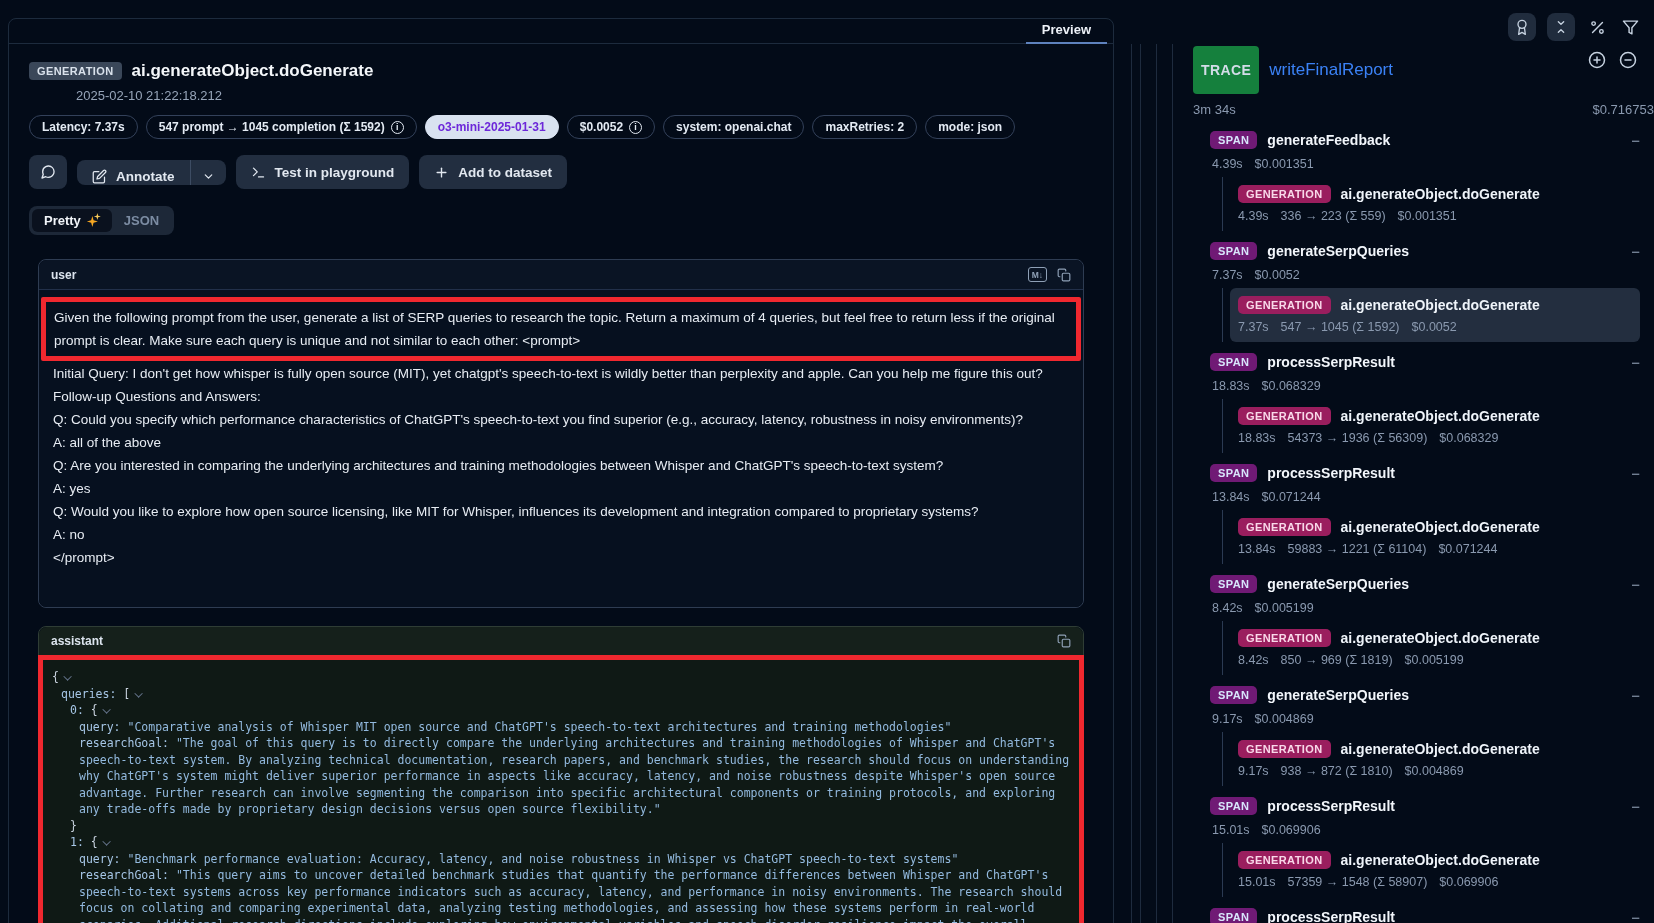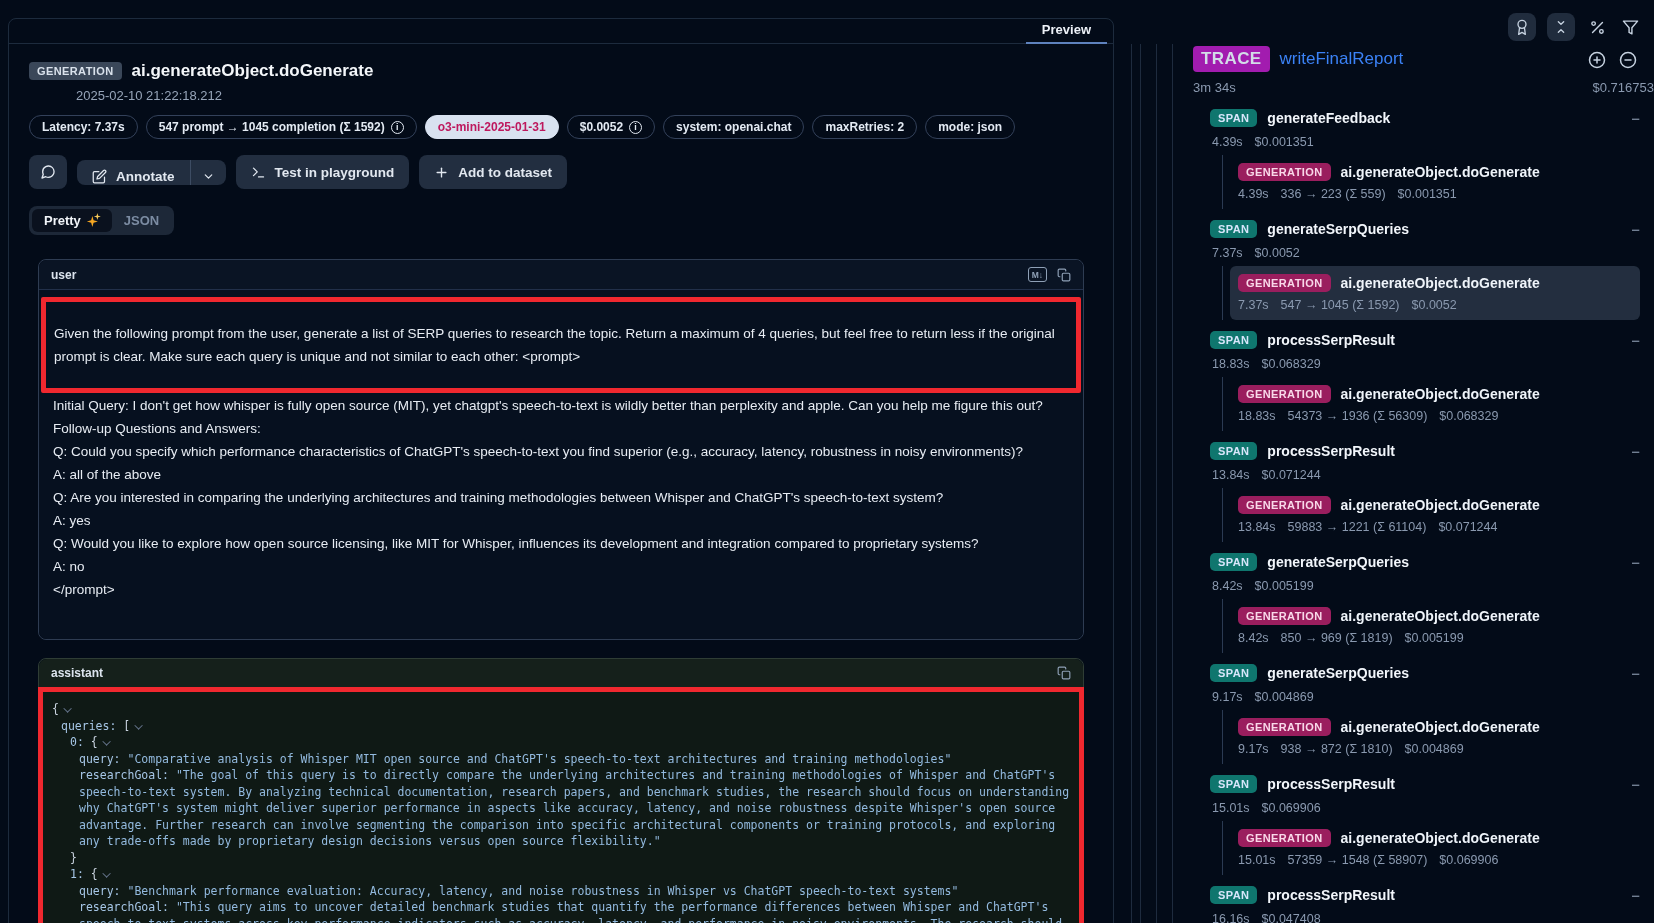--- a/index.html
+++ b/index.html
@@ -34,21 +34,21 @@
   }
   .gen-title{ font-size:17px; font-weight:700; color:#F4F7FA; }
   .timestamp{ margin-top:7px; font-size:13px; color:#97A5B9;margin-left:47px; }
 
   .pills{ margin-top:12px; display:flex; flex-wrap:wrap; gap:8px; align-items:center; }
   .pill{
     display:inline-flex; align-items:center; gap:6px;
     border:1px solid #33415A; border-radius:999px; padding:4px 12px;
     font-size:12px; font-weight:700; color:#E3EAF3; white-space:nowrap;
   }
-  .pill.filled{ background:#D9E2F0; color:#be185d; border-color:#D9E2F0; }
+  .pill.filled{ background:#D9E2F0; color:#6d28d9; border-color:#D9E2F0; }
   .info-i{
     width:13px; height:13px; border:1.4px solid currentColor; border-radius:50%;
     display:inline-flex; align-items:center; justify-content:center;
     font-size:9px; font-weight:700; line-height:1;
   }
   .info-i::before{ content:"i"; }
 
   .actions{ margin-top:16px; display:flex; gap:10px; align-items:center; }
   .btn{
     background:#222E40; border:none; color:#E2E8F0; height:34px;
@@ -83,21 +83,21 @@
   .msg-head .spacer-flex{ flex:1; }
   .head-icons{ display:flex; align-items:center; gap:10px; color:#8FA0B6; }
   .md-icon{ border:1.3px solid #8FA0B6; border-radius:3px; height:15px; padding:0 3px;
     display:inline-flex; align-items:center; font-size:8.5px; font-weight:700; cursor:pointer;}
   .md-icon::before{ content:"M↓"; }
   .icon-btn{ cursor:pointer; display:inline-flex; color:#8FA0B6; background:none; border:none; padding:0;}
   .msg-body{ background:#06101F; padding:12px 14px 16px; font-size:13.5px; line-height:23px; color:#E7ECF3; border-radius:0 0 8px 8px; }
 
   .redbox{
     border:5px solid #F0282F; border-radius:2px;
-    margin:-5px -12px 1px; padding:20px 8px;
+    margin:-5px -12px 1px; padding:4px 8px;
   }
   .uline{ min-height:23px; }
   .blank-line{ height:22px; }
 
   
   .msg.assistant{ border-color:#2F3D35; }
   .msg.assistant .msg-head{ background:#15201B; border-bottom-color:#273730; }
   .msg.assistant .msg-body{ background:#0F1915; padding:0; }
   .redbox-json{
     border:5px solid #F0282F; margin:-1px; padding:9px 9px 6px;
@@ -111,29 +111,29 @@
   
   .sidebar{ position:absolute; left:1125px; top:0; width:529px; height:923px; }
   .vline{ position:absolute; top:44px; bottom:-1px; width:1px; background:#1E2B3E; }
   .top-icons{ position:absolute; top:13px; right:13px; display:flex; gap:11px; align-items:center; color:#C6D2E0; }
   .sq-btn{ width:28px; height:28px; background:#202C3D; border:none; border-radius:8px; display:flex; align-items:center; justify-content:center; color:#C6D2E0; cursor:pointer; }
   .plain-ic{ background:none; border:none; color:#C6D2E0; cursor:pointer; padding:0; width:22px; height:22px; display:flex; align-items:center; justify-content:center;}
   .zoom-icons{ position:absolute; top:49px; right:15px; display:flex; gap:9px; color:#AEBBCC; }
 
   .trace-head{ padding:46px 0 0 68px; }
   .trace-row{ display:flex; align-items:center; gap:10px; cursor:pointer; }
-  .trace-badge{ background:#a21caf; color:#D3DCE8; font-size:17px; font-weight:700; letter-spacing:.4px; padding:3px 8px; border-radius:4px; }
+  .trace-badge{ background:#15803d; color:#D3DCE8; font-size:14px; font-weight:700; letter-spacing:.4px; padding:16px 8px; border-radius:4px; }
   .trace-name{ font-size:17px; font-weight:400; color:#3b82f6; }
   .trace-metrics{ margin-top:8px; font-size:13px; color:#8A99AF; display:flex; gap:14px;justify-content:space-between; }
 
   .tree{ padding:10px 14px 0 85px; }
   .tgroup{ margin-bottom:7px; position:relative; }
   .srow{ display:flex; align-items:center; gap:10px; height:26px; cursor:pointer; }
   .badge{ font-size:11px; font-weight:700; letter-spacing:.4px; padding:3px 8px; border-radius:5px; white-space:nowrap; }
-  .badge.span{ background:#0f766e; color:#D8E6FB; }
+  .badge.span{ background:#701a75; color:#D8E6FB; }
   .badge.gen{ background:#9A1E5E; color:#F9D8E9; }
   .sname{ font-size:14px; font-weight:700; color:#F2F6FB; }
   .minus{ margin-left:auto; color:#90A0B4; font-size:15px; cursor:pointer; background:none; border:none; line-height:1;}
   .minus::before{ content:"−"; }
   .smetrics{ height:21px; font-size:12.5px; color:#8A99AF; display:flex; gap:12px; align-items:center; padding-left:2px; }
   .children{ border-left:1px solid #2B3A52; margin:3px 0 0 12px; padding-left:7px; }
   .selwrap{ padding:4px 8px 5px; border-radius:6px; }
   .selwrap.sel{ background:#232E3F; }
   .crow{ display:flex; align-items:center; gap:10px; height:25px; cursor:pointer; }
   .cname{ font-size:14px; font-weight:700; color:#EFF4FA; }

